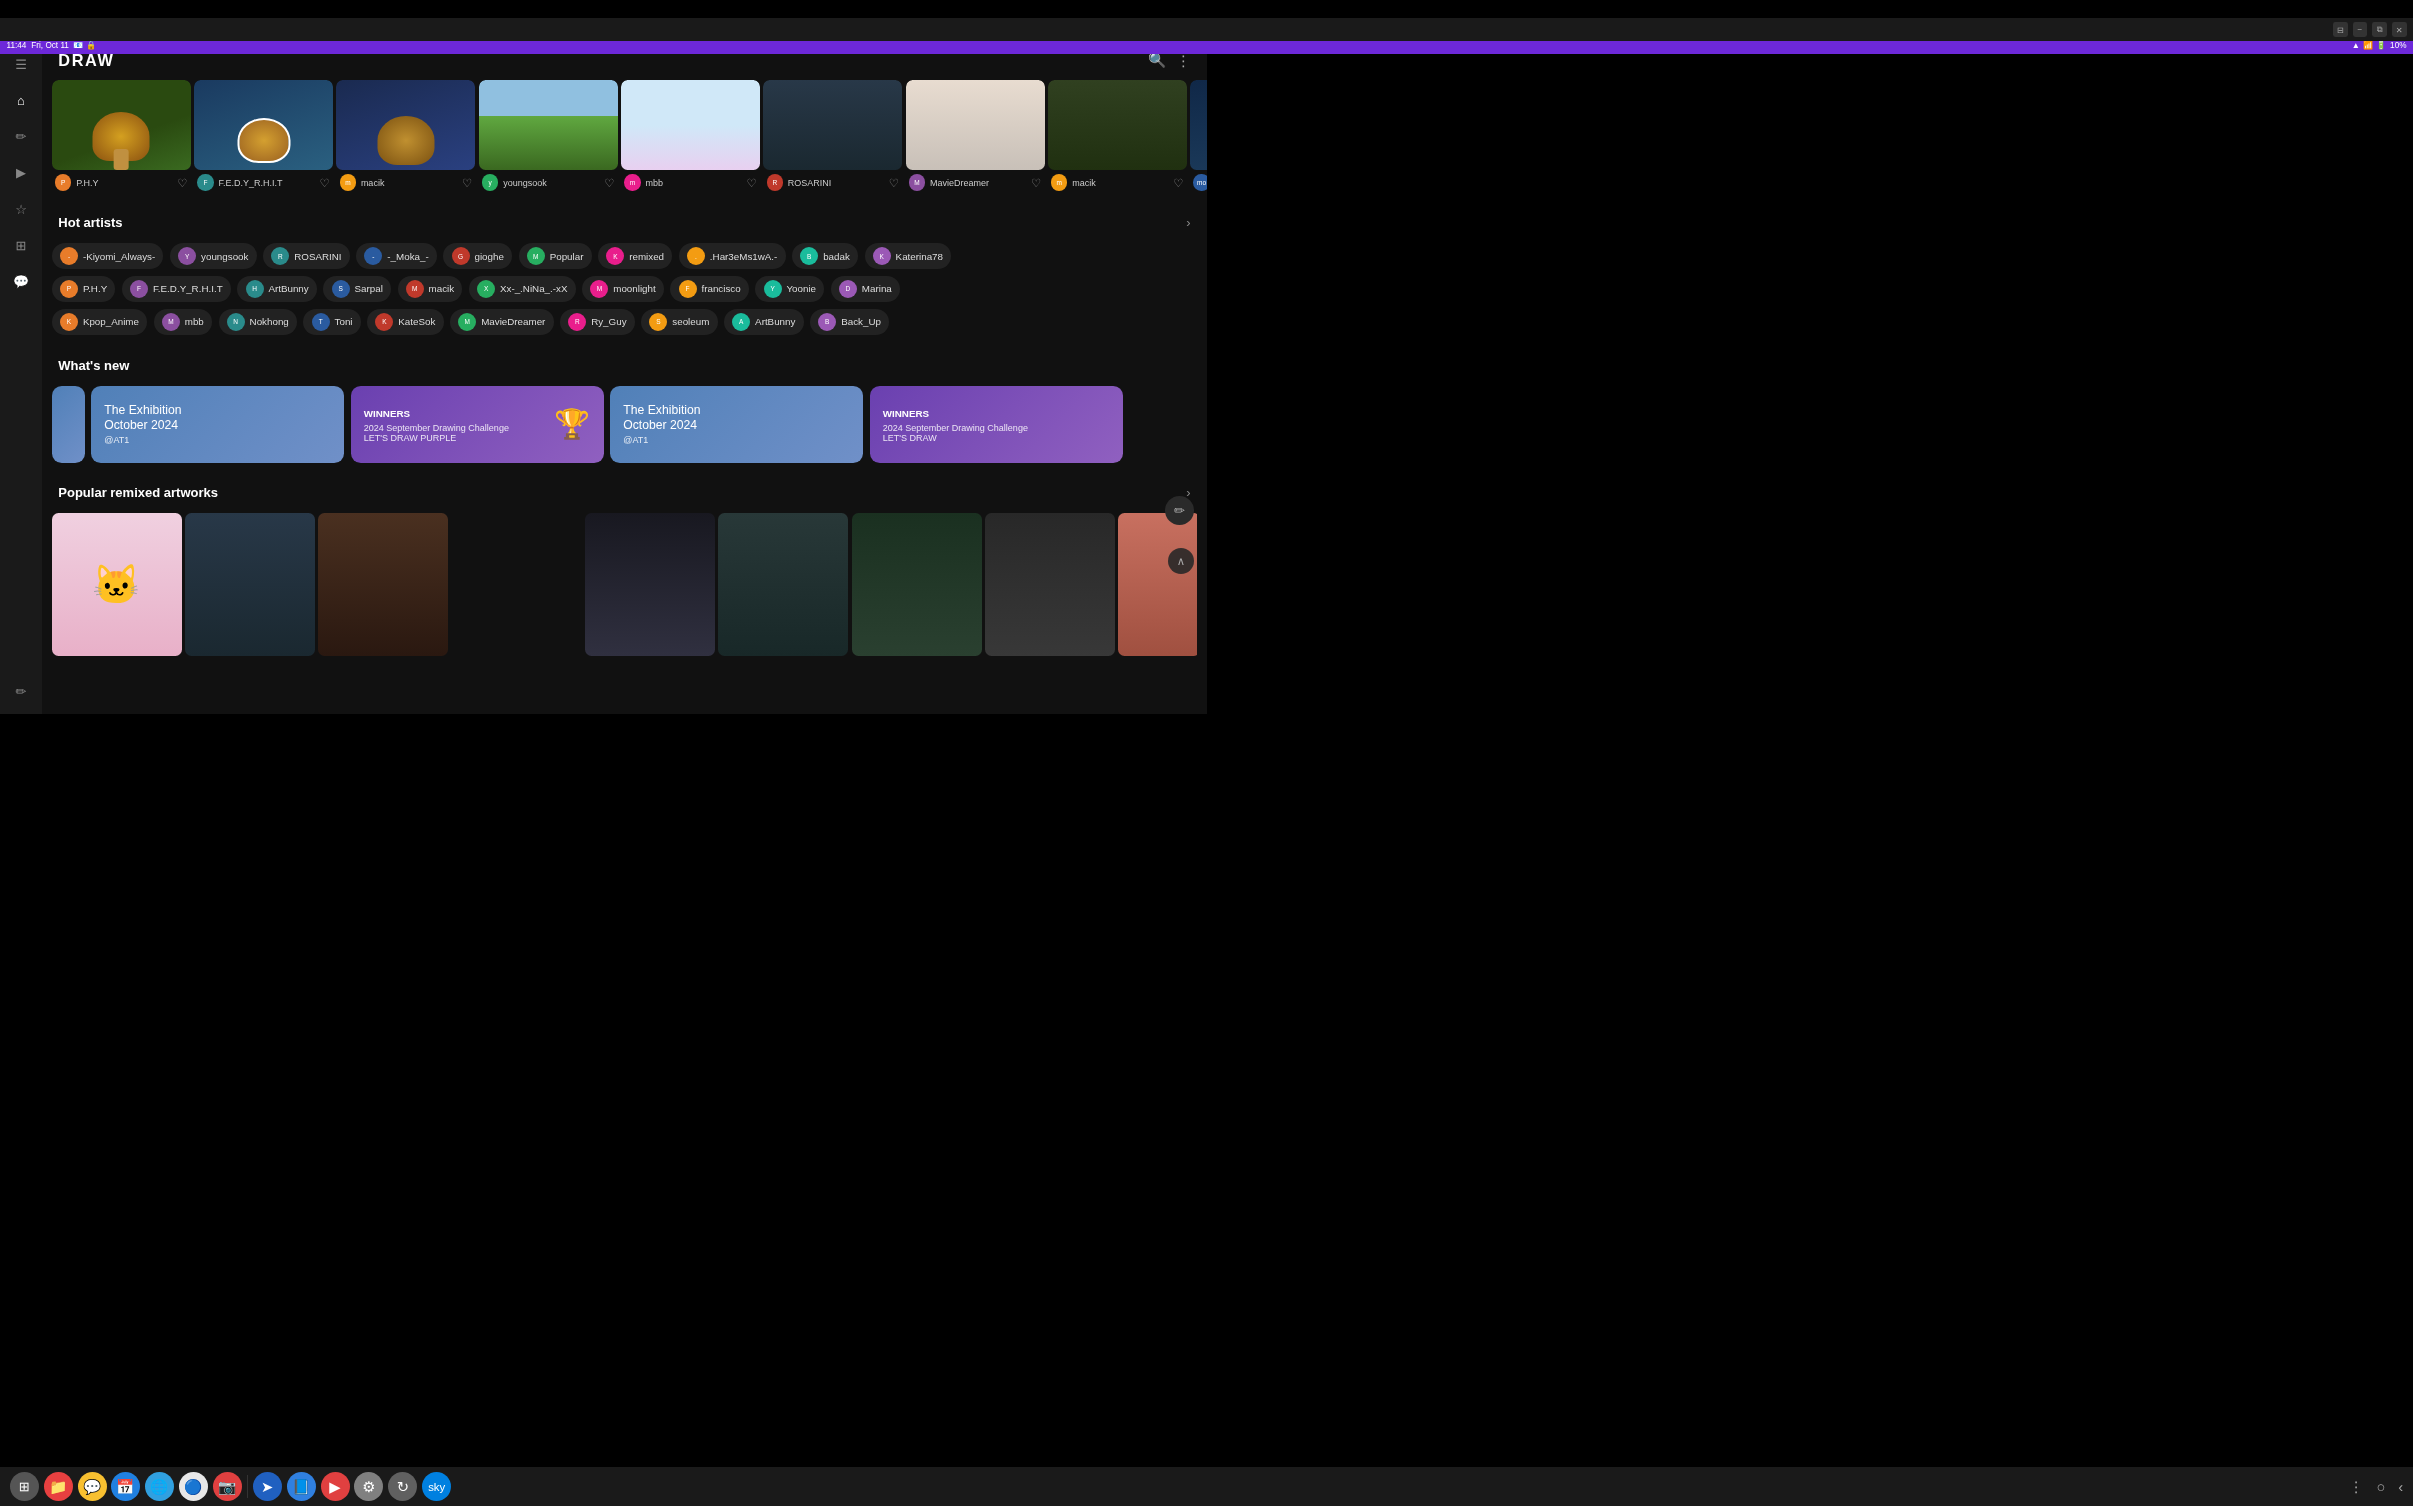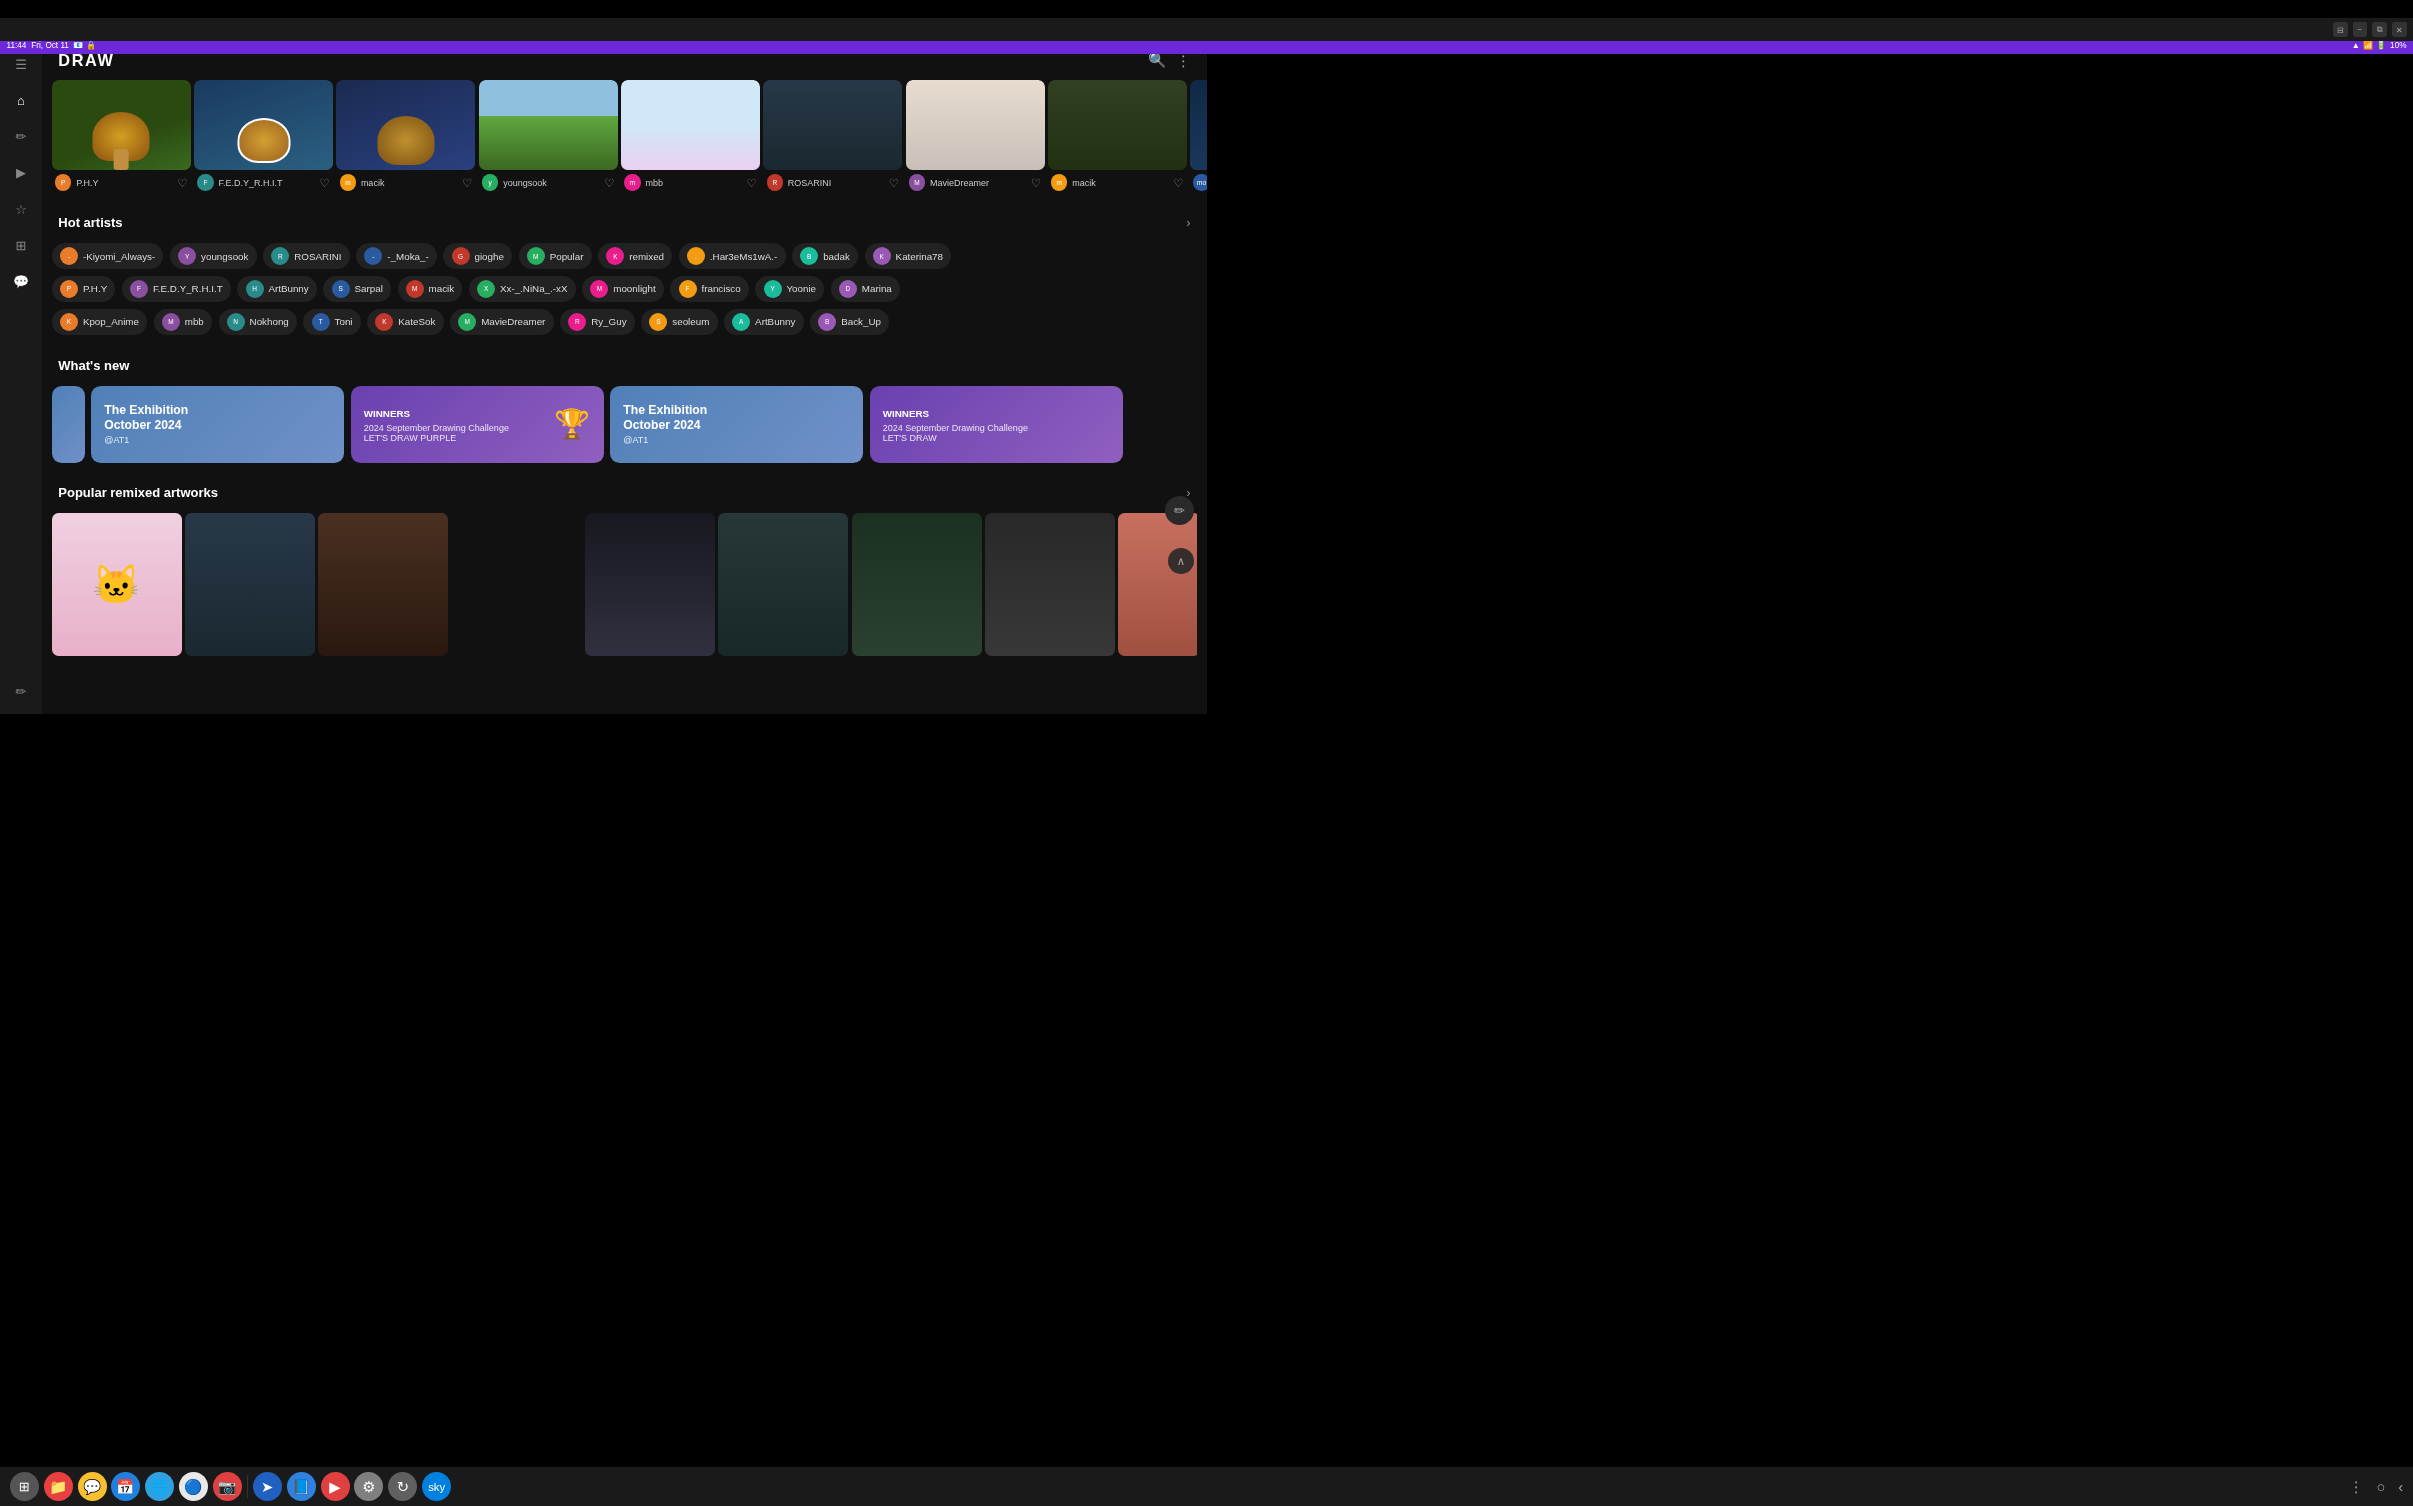--- a/index.html
+++ b/index.html
@@ -211,21 +211,21 @@
       width: 253px;
       height: 77px;
       border-radius: 9.8px;
       position: relative;
       overflow: hidden;
       display: flex;
       flex-direction: column;
       justify-content: center;
       padding: 11.4px 13px;
     }
-    .news-card-title { font-size: 12.2px; font-weight: 700; color: #fff; line-height: 1.2; }
+    .news-card-title { font-size: 12.2px; font-weight: 400; color: #fff; line-height: 1.2; }
     .news-card-sub { font-size: 9px; color: rgba(255,255,255,0.85); margin-top: 2.4px; }
     .news-card-label { font-size: 9.8px; font-weight: 600; color: #fff; }
     .news-trophy {
       position: absolute; right: 13px; top: 50%; transform: translateY(-50%);
       font-size: 29px;
     }
     .news-wind {
       position: absolute; right: 13px; top: 50%; transform: translateY(-50%);
       font-size: 26px; color: rgba(255,255,255,0.7);
     }

